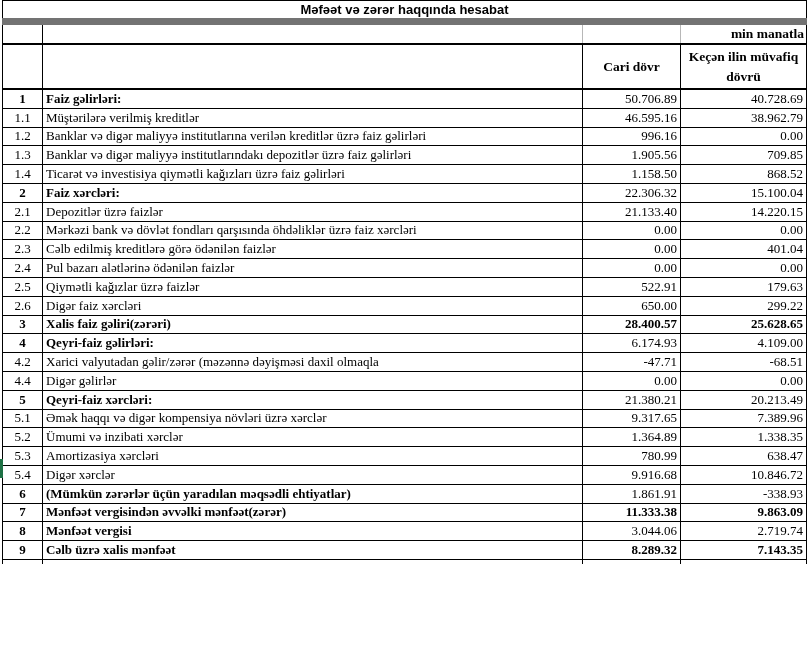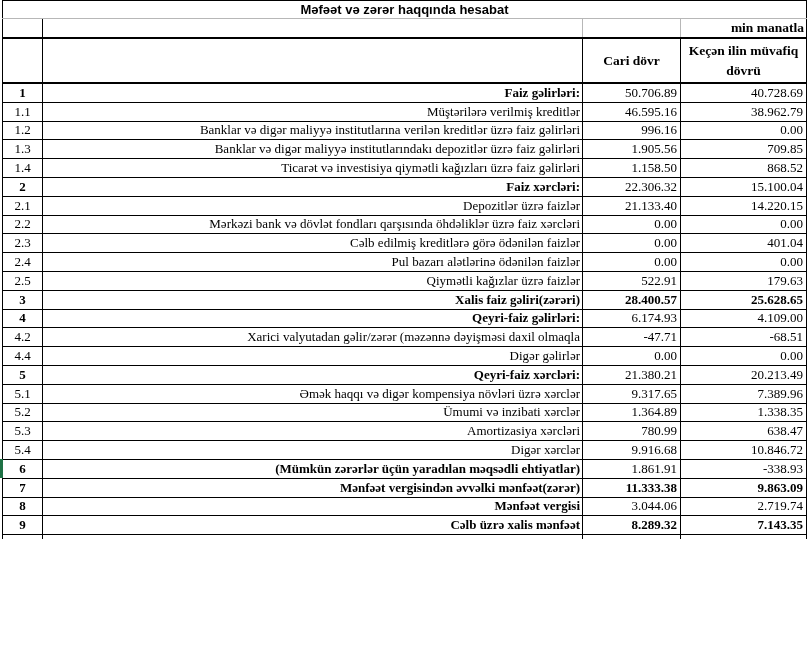--- a/index.html
+++ b/index.html
@@ -8,33 +8,33 @@
   .sheet{position:absolute;left:2px;top:0;width:804px;}
   table{border-collapse:collapse;table-layout:fixed;width:804px;}
   td{border:1px solid #000;font-size:13px;padding:0 2px;overflow:hidden;
      white-space:nowrap;vertical-align:middle;height:18px;}
   col.c-no{width:40px;} col.c-label{width:540px;}
   col.c-cur{width:98px;} col.c-prev{width:126px;}
 
   tr.title-row td{border:1px solid #000;border-bottom:1px solid #b7b7b7;
      height:17px;font-family:"Liberation Sans", sans-serif;font-weight:bold;
      font-size:13px;text-align:center;}
-  tr.unit-row td{height:18px;border-top:1px solid #737373;
+  tr.unit-row td{height:18px;border-top:7px solid #737373;
      border-bottom:2px solid #000;margin-top:25px;}
   tr.unit-row td.g-left{border-right:1px solid #000;border-left:1px solid #000;}
   tr.unit-row td.g-mid{border-right:1px solid #b7b7b7;border-left:none;}
   tr.unit-row td.g-last{border-left:1px solid #b7b7b7;border-right:1px solid #000;
      text-align:right;font-weight:bold;font-size:13.5px;}
   tr.header-row td{border:1px solid #000;border-top:2px solid #000;
      border-bottom:2px solid #000;height:43px;text-align:center;
      font-weight:bold;font-size:13.5px;white-space:normal;line-height:1.45;}
 
   tr.data-row td{height:17.8px;}
   td.num{text-align:center;}
-  td.label{text-align:right;padding-left:3px;}
+  td.label{text-align:left;padding-left:3px;}
   td.val{text-align:right;padding-right:3px;}
   tr.bold-label td.num, tr.bold-label td.label{font-weight:bold;}
   tr.bold-values td.val{font-weight:bold;margin-top:48px;}
   tr.partial-row td{height:4px;border-bottom:none;}
   #row-marker{position:absolute;left:0;width:3px;background:#1E7145;}
 </style>
 </head>
 <body>
 
 <div class="sheet">
@@ -121,20 +121,26 @@
           <td class="label">Pul bazarı alətlərinə ödənilən faizlər</td>
           <td class="val">0.00</td>
           <td class="val">0.00</td>
         </tr>
         <tr class="data-row">
           <td class="num">2.5</td>
           <td class="label">Qiymətli kağızlar üzrə faizlər</td>
           <td class="val">522.91</td>
           <td class="val">179.63</td>
         </tr>
+        <tr class="data-row">
+          <td class="num">2.6</td>
+          <td class="label">Digər faiz xərcləri</td>
+          <td class="val">650.00</td>
+          <td class="val">299.22</td>
+        </tr>
         <tr class="data-row bold-label bold-values">
           <td class="num">3</td>
           <td class="label">Xalis faiz gəliri(zərəri)</td>
           <td class="val">28.400.57</td>
           <td class="val">25.628.65</td>
         </tr>
         <tr class="data-row bold-label">
           <td class="num">4</td>
           <td class="label">Qeyri-faiz gəlirləri:</td>
           <td class="val">6.174.93</td>

